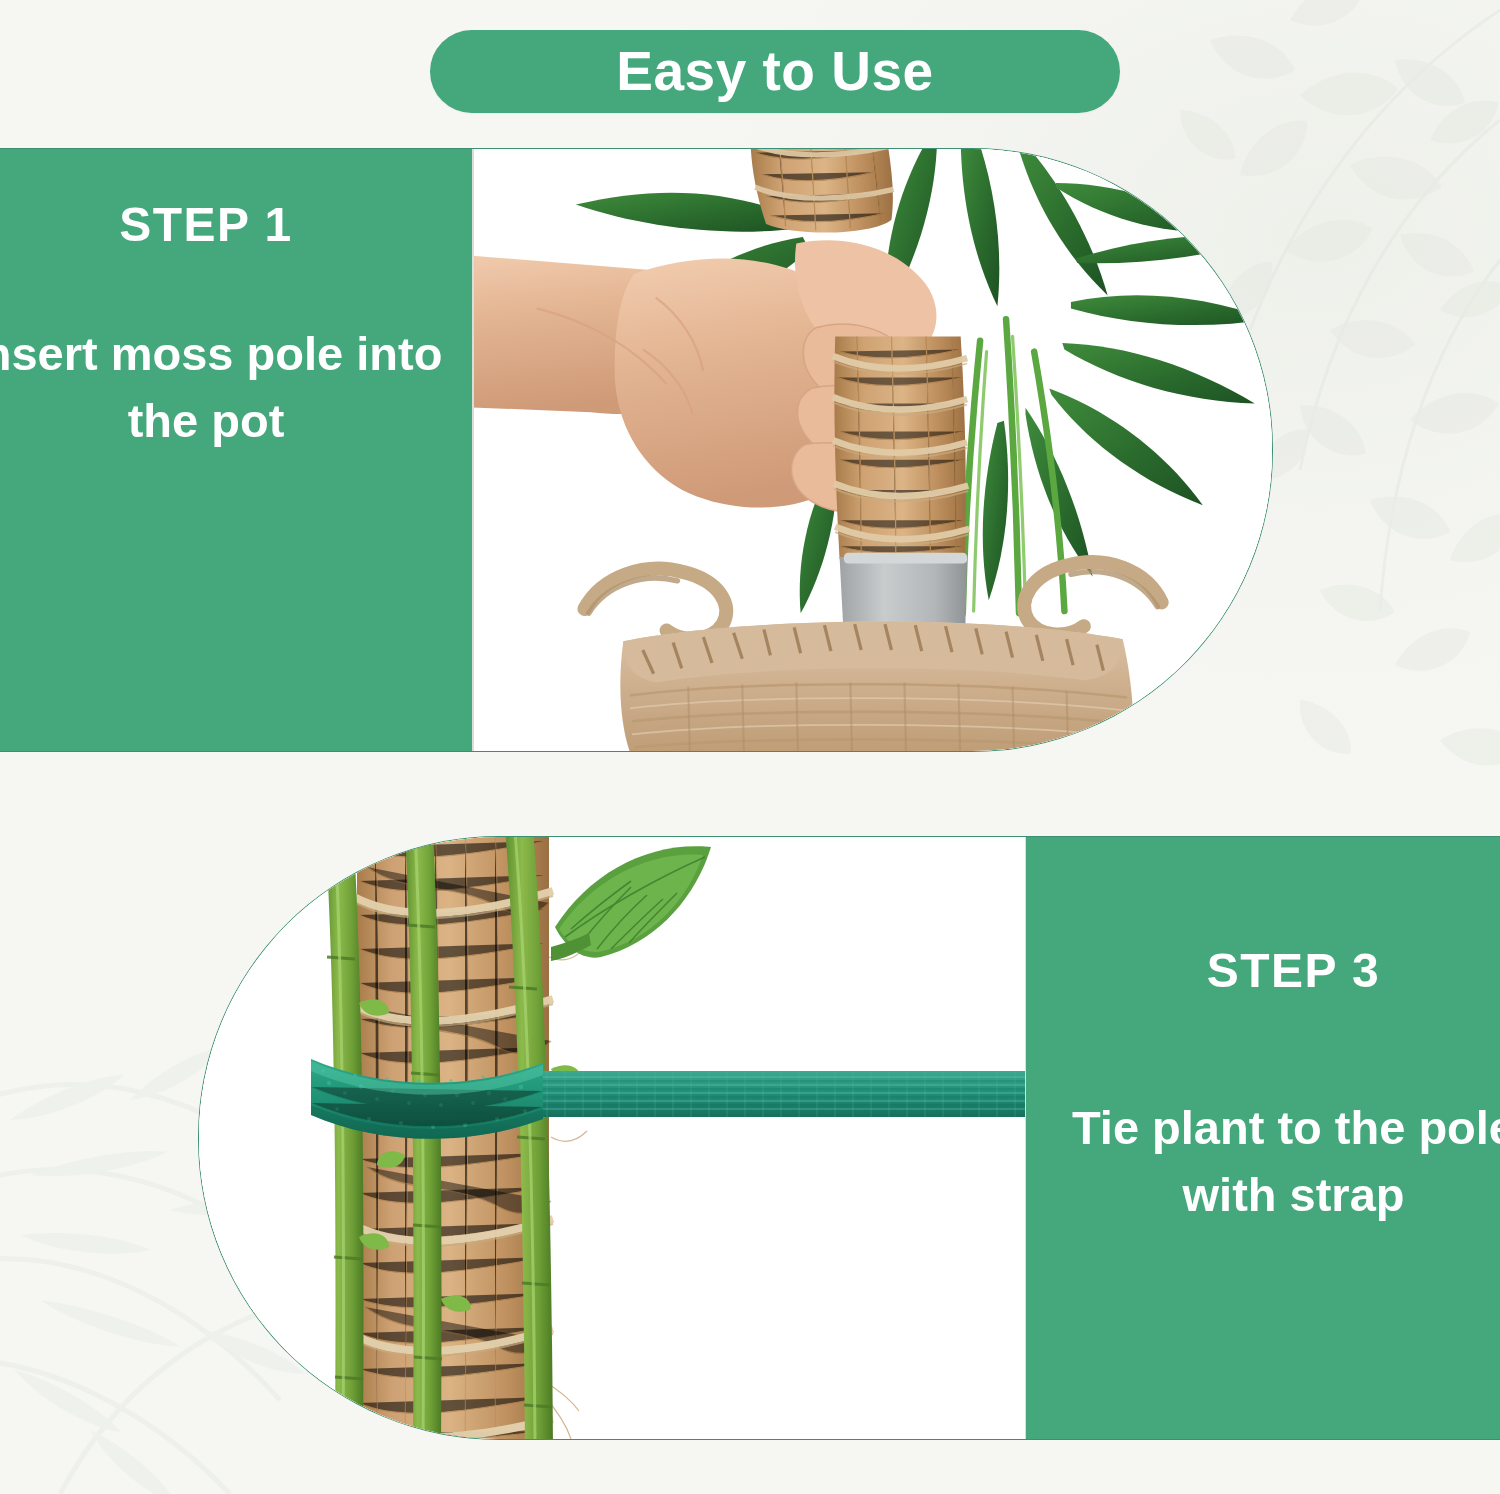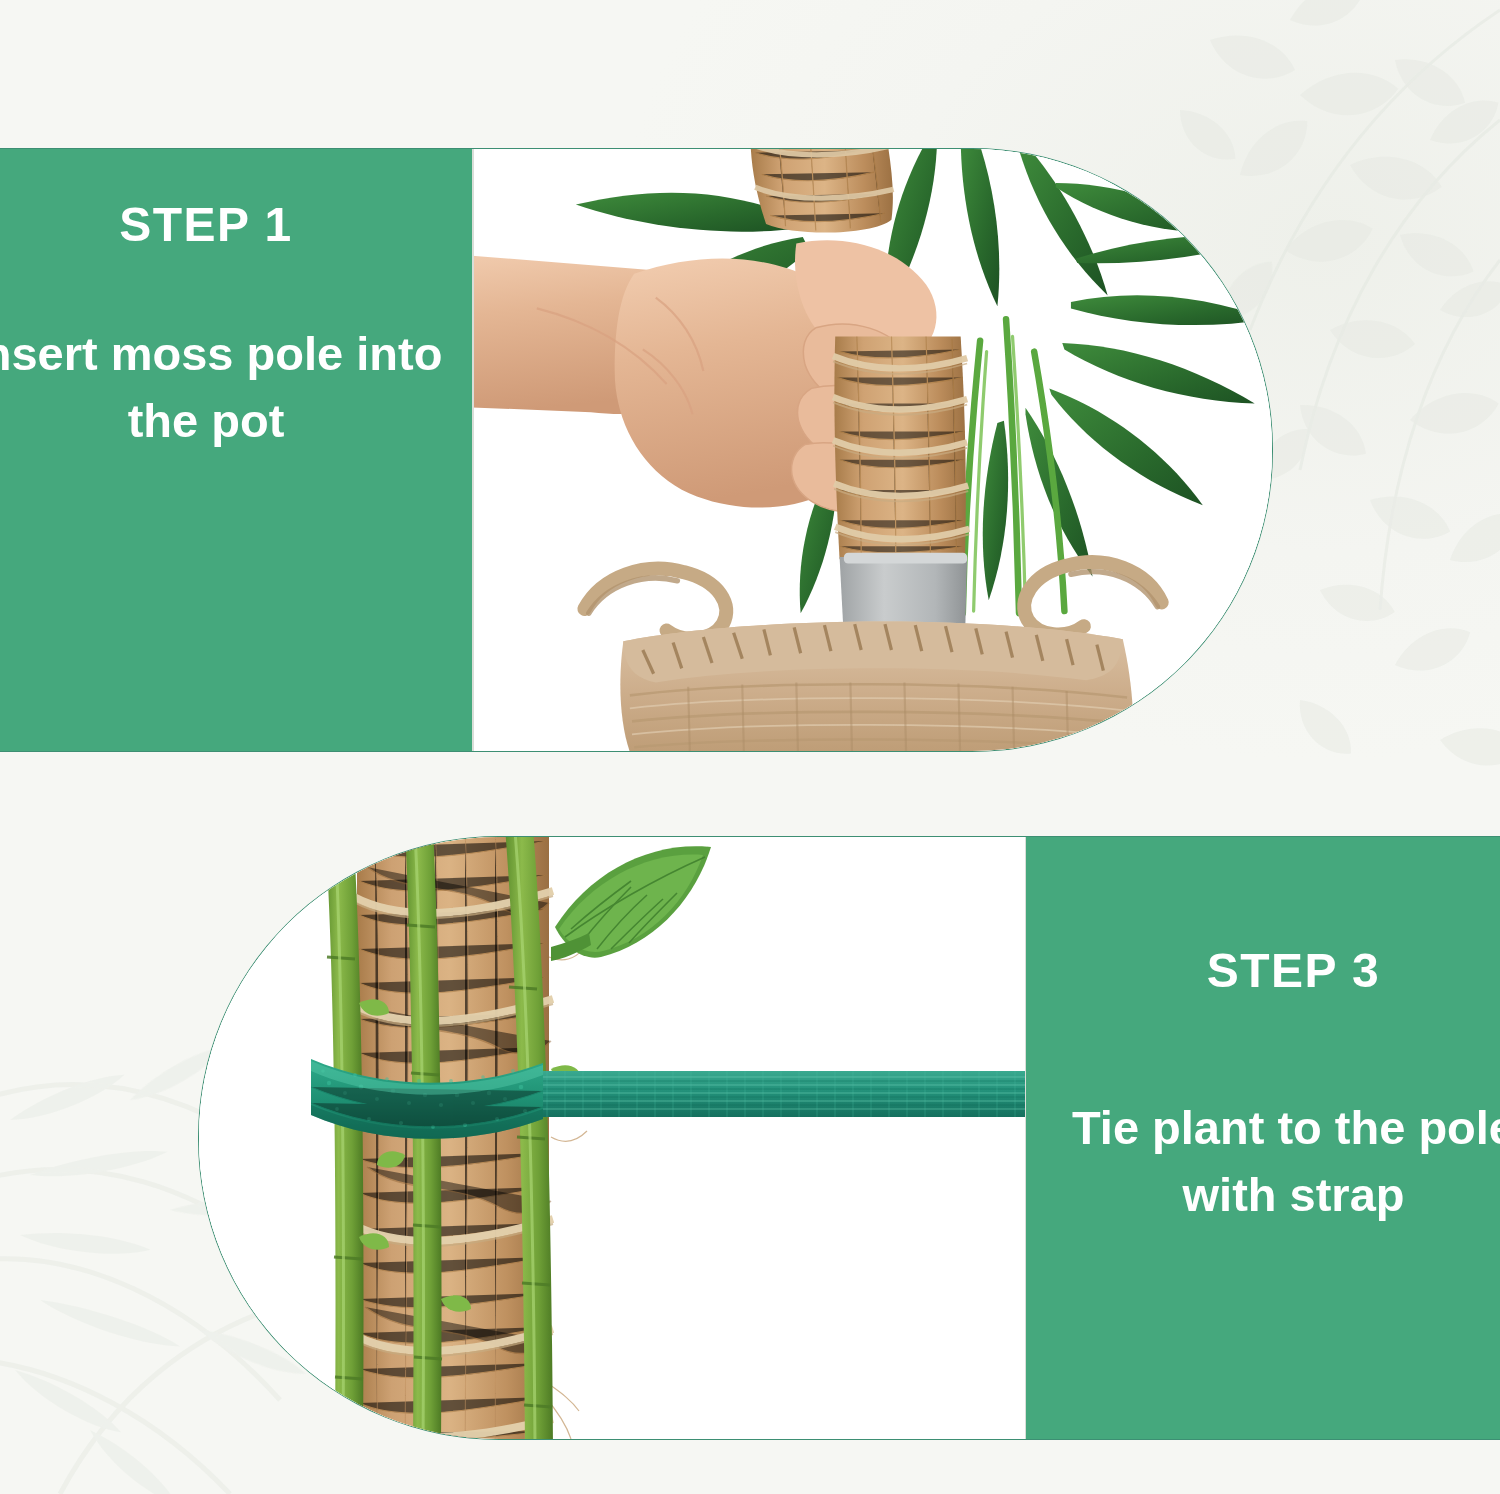--- a/index.html
+++ b/index.html
@@ -284,20 +284,23 @@
         <g transform="translate(1420,930) rotate(-15) scale(1.0)">
             <use href="#leafShape"></use>
           </g>
         <g transform="translate(1360,1020) rotate(35) scale(0.95)">
             <use href="#leafShape"></use>
           </g>
       </g>
     </svg>
   </div>
 
+  <div class="title-banner">
+    <span class="title-text">Easy to Use</span>
+  </div>
 
   <div class="panel panel-1">
 
     <div class="panel-green">
       <div class="step-label">STEP 1</div>
       <div class="step-desc">Insert moss pole into the pot</div>
     </div>
 
     <div class="panel-photo">
       <svg viewBox="0 0 740 602" preserveAspectRatio="xMidYMid slice" xmlns="http://www.w3.org/2000/svg">

